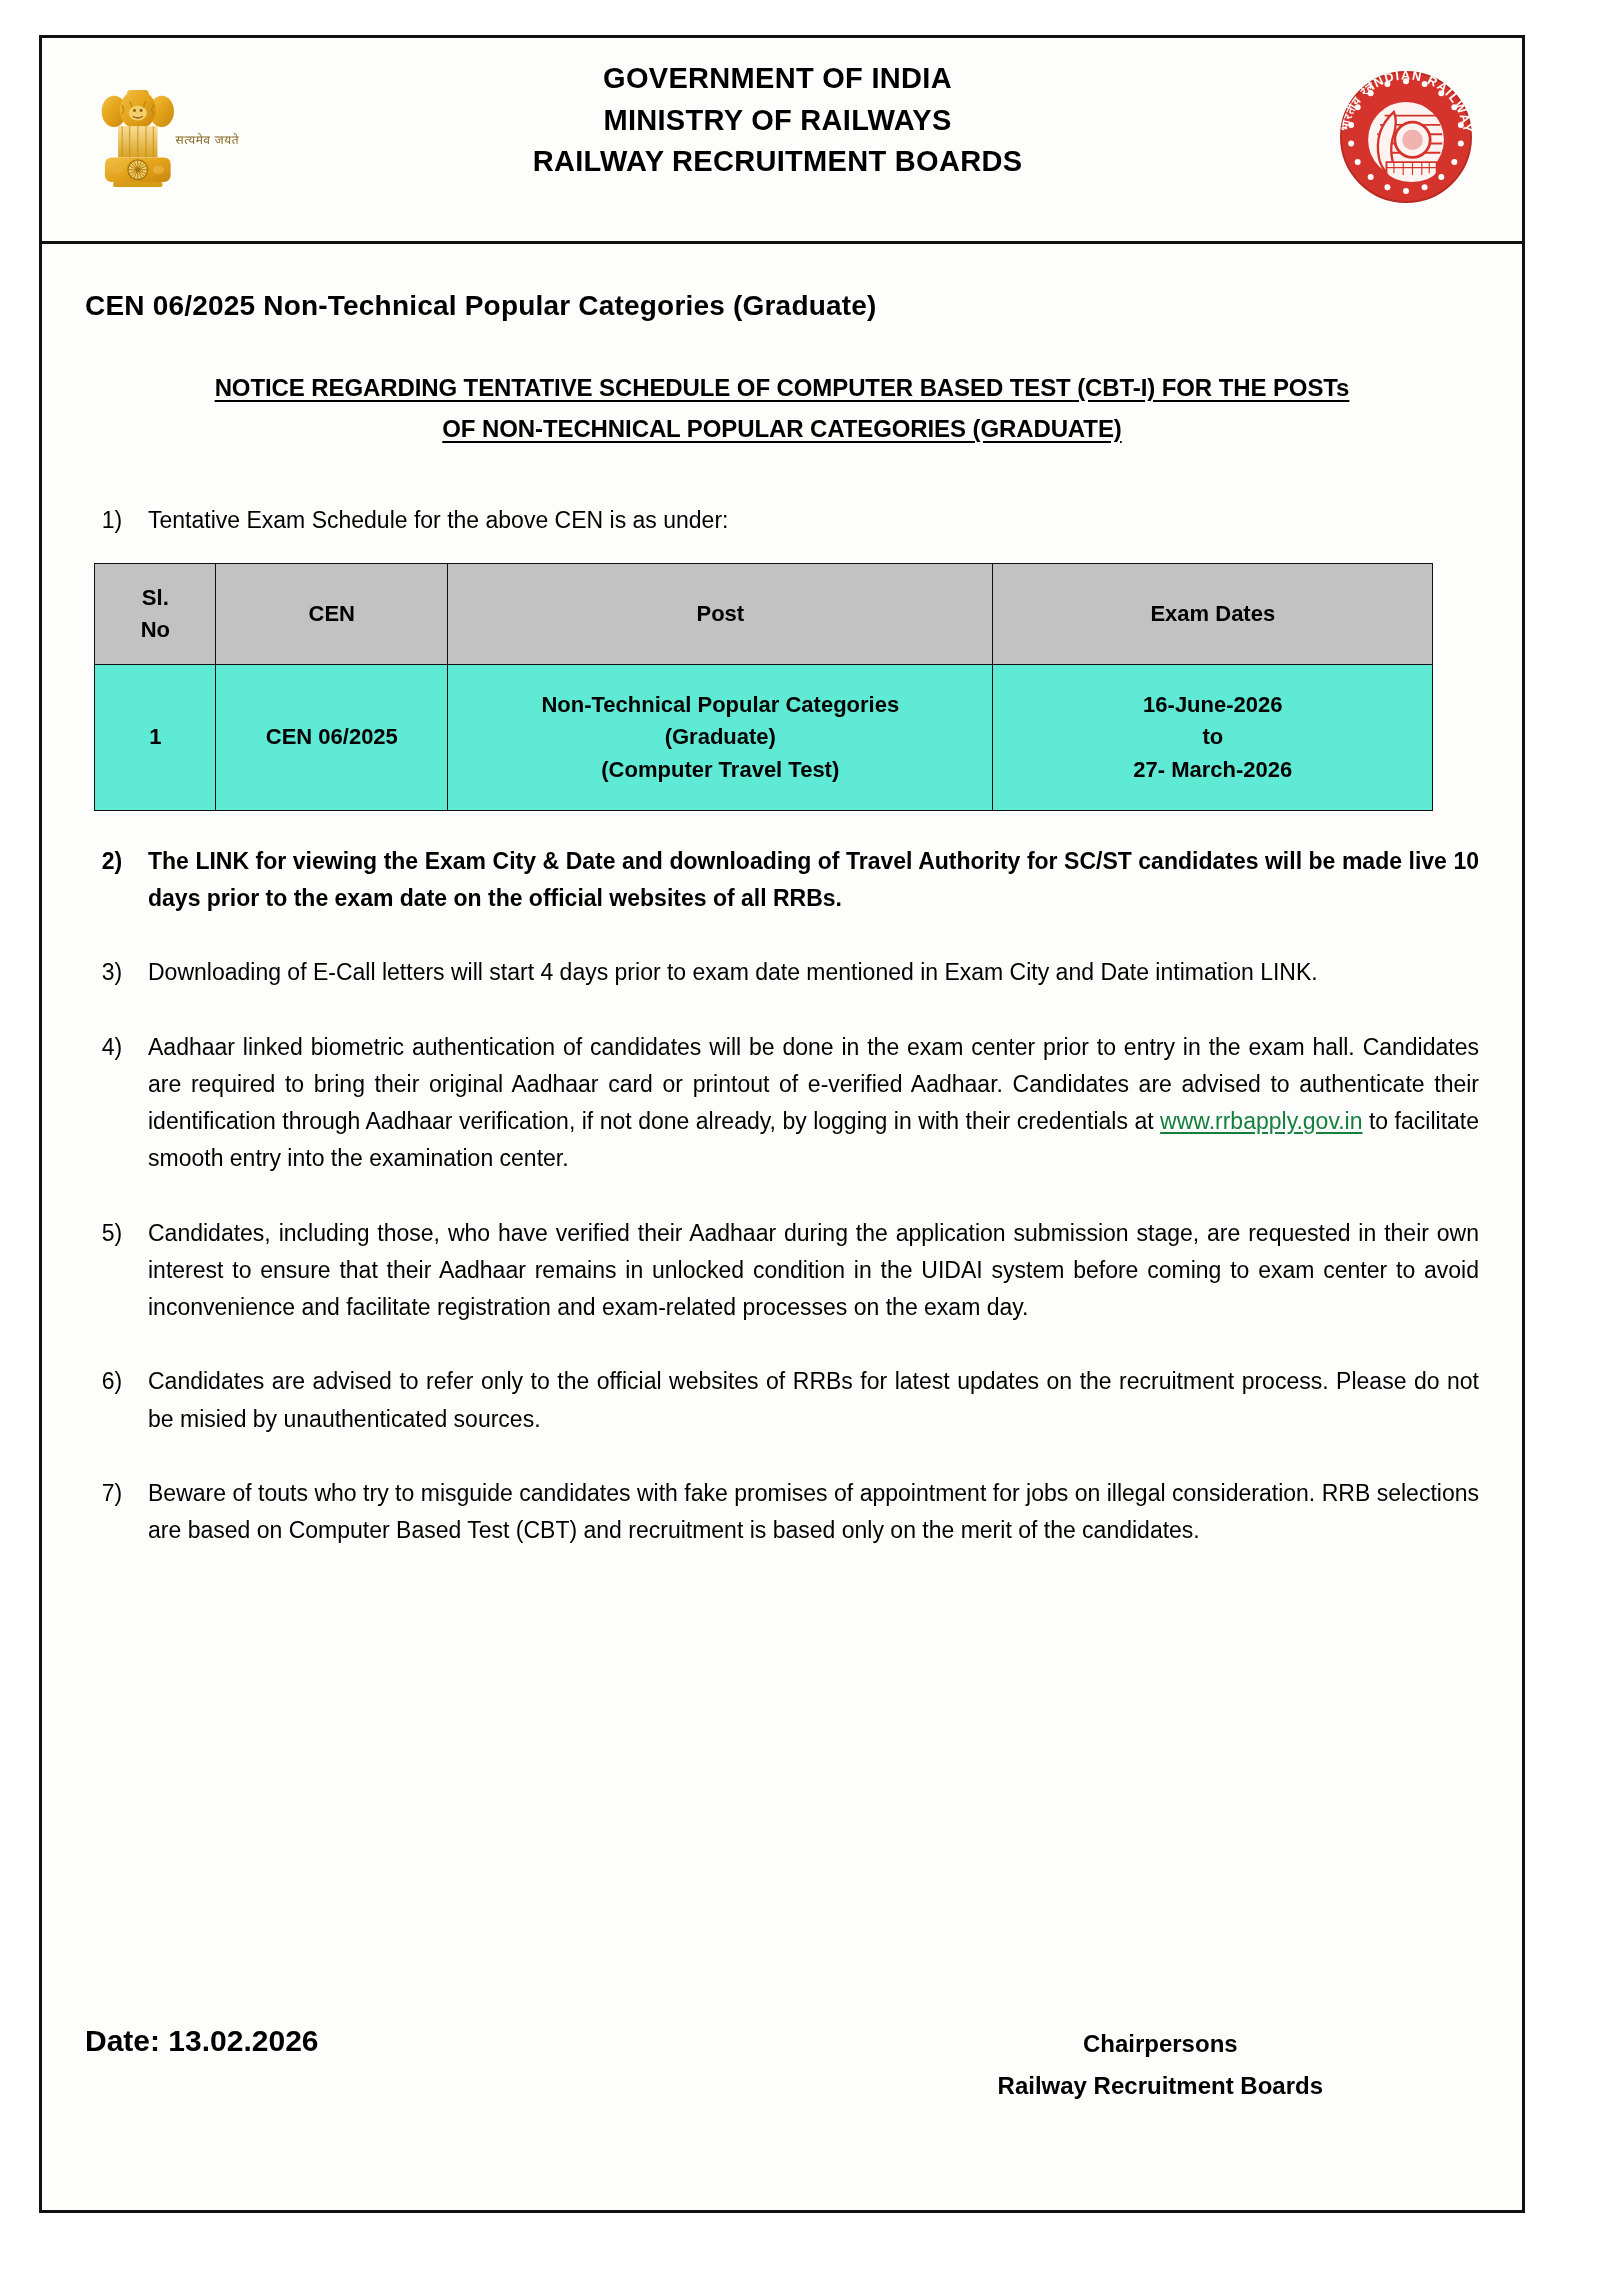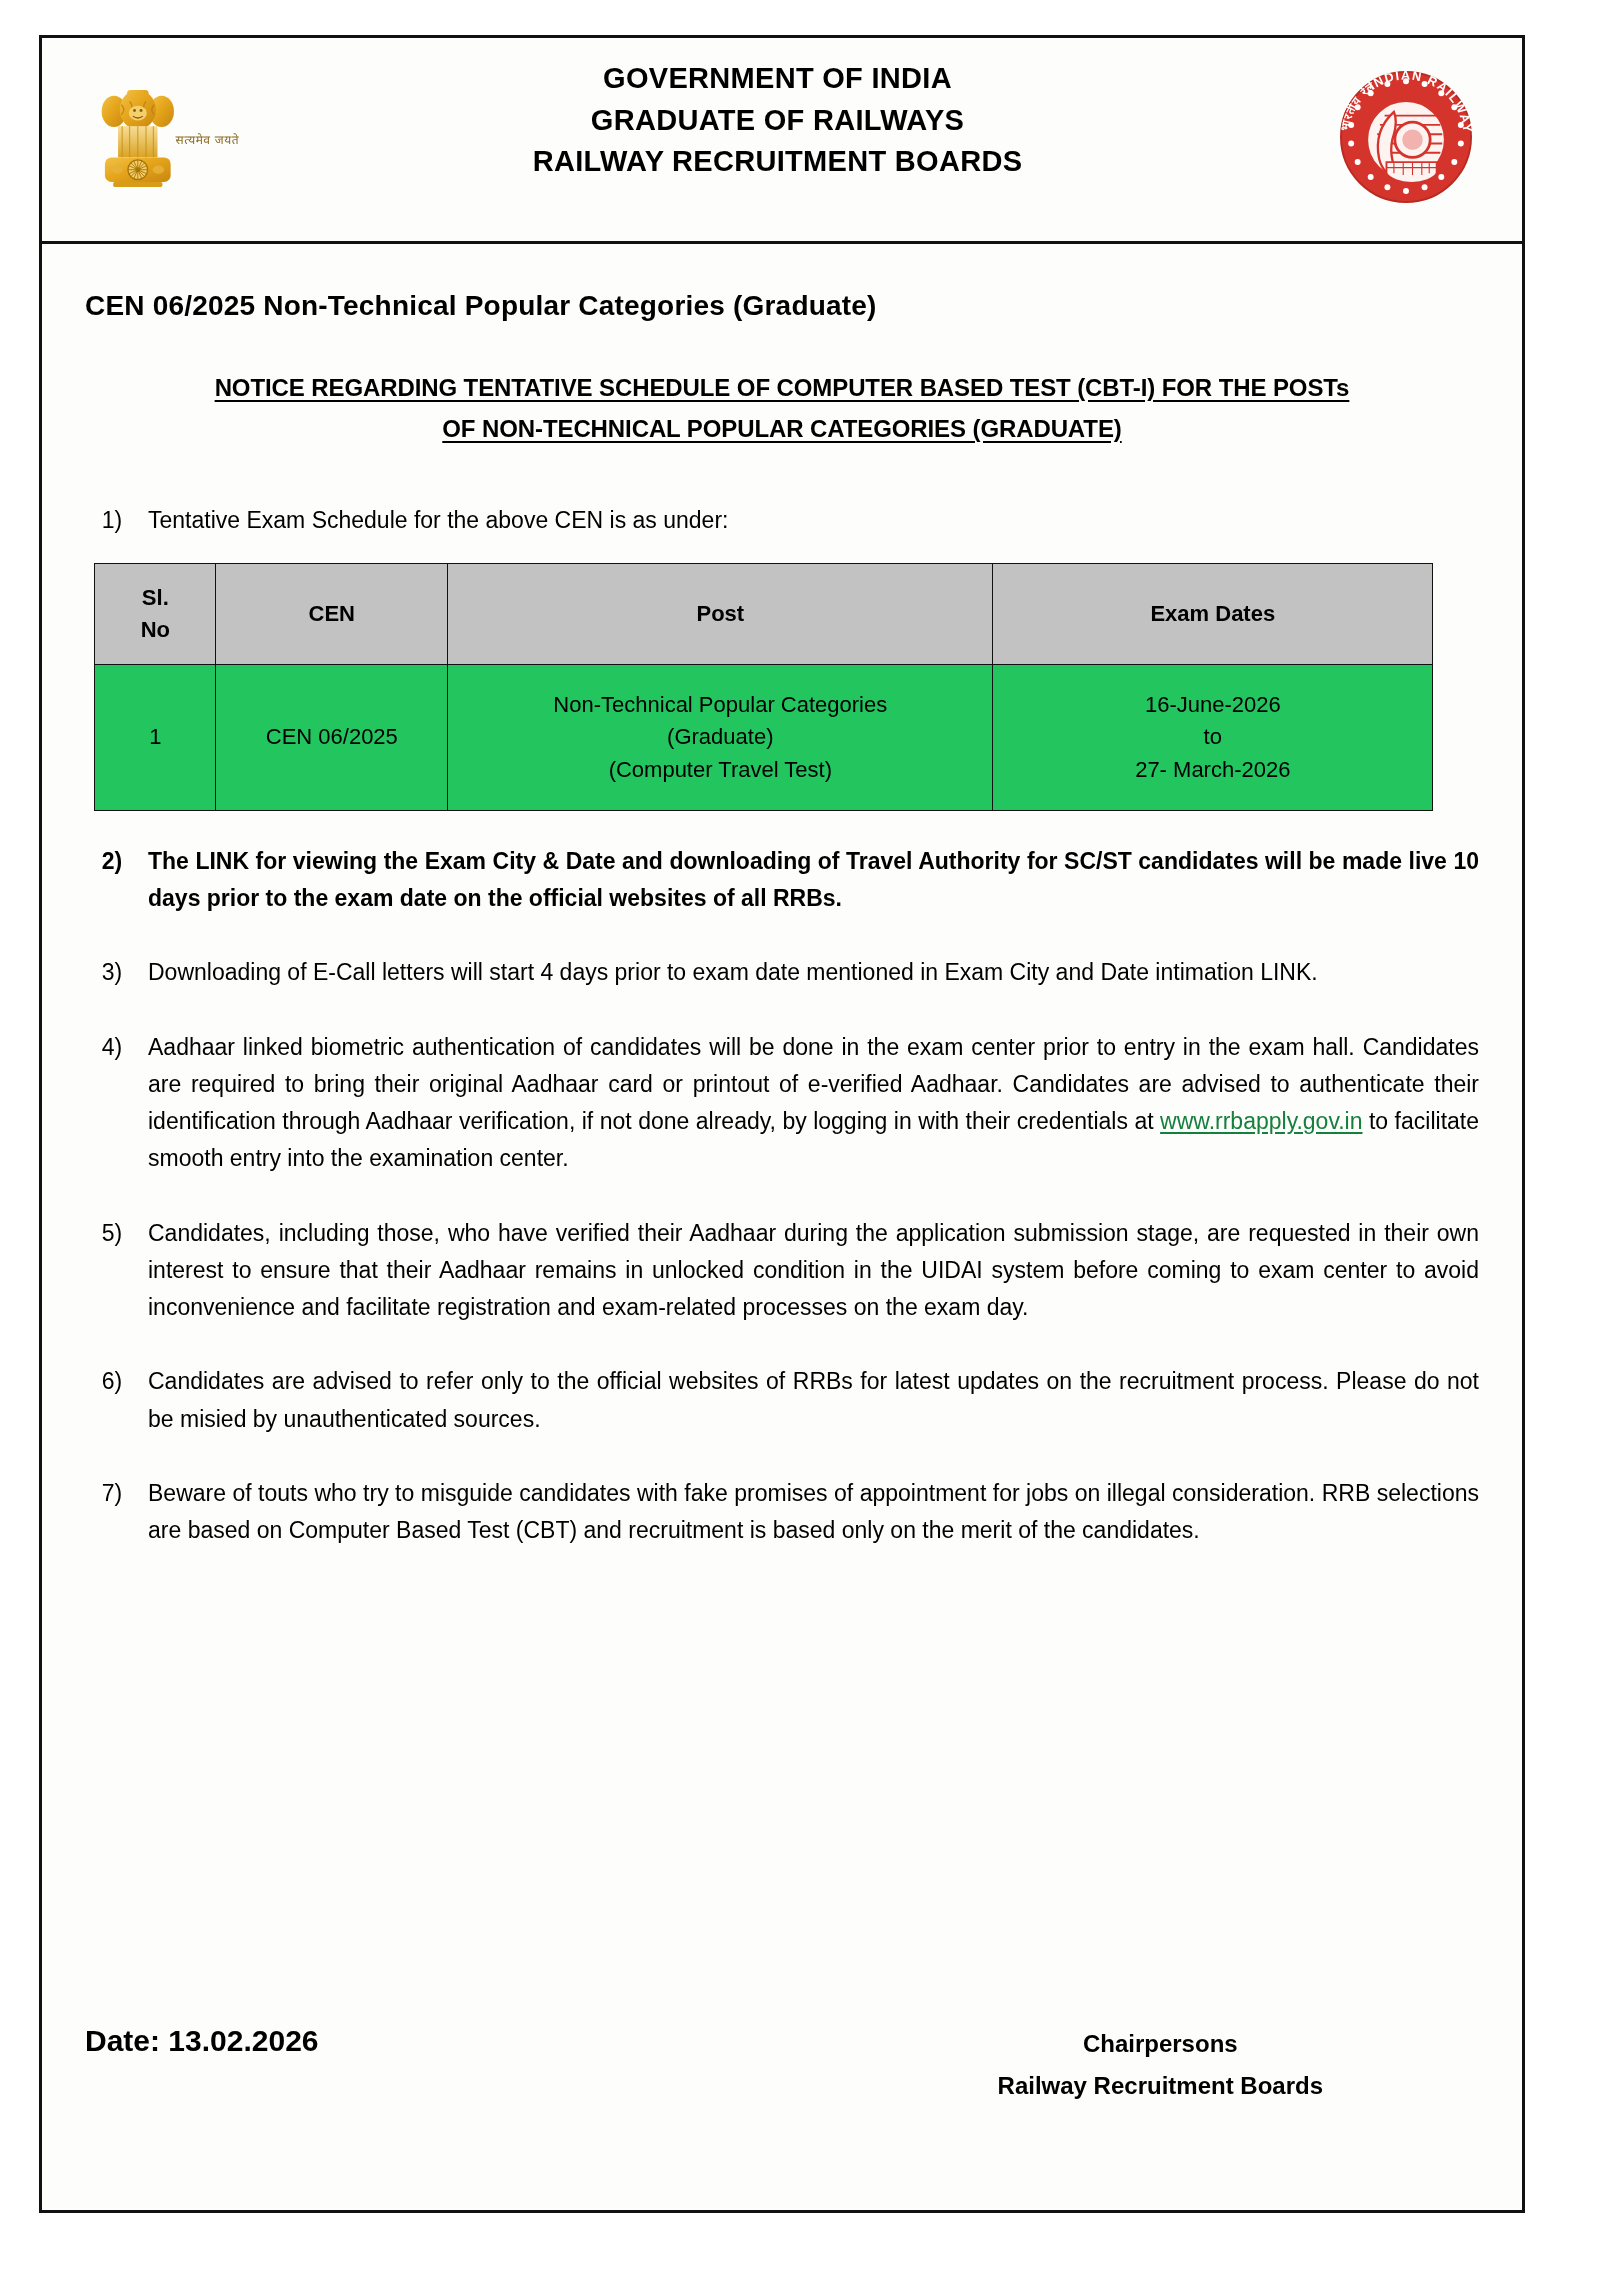--- a/index.html
+++ b/index.html
@@ -154,22 +154,22 @@
     font-size: 22px;
     line-height: 1.48;
     padding: 9.3px 7.4px;
   }
   table#schedule thead th {
     background: #c2c2c2;
     font-weight: bold;
     height: 82px;
   }
   table#schedule tbody td {
-    background: #22c55e;
-    font-weight: normal;
+    background: #5eead4;
+    font-weight: bold;
     height: 126px;
   }
   col.c-sl  { width: 121px; }
   col.c-cen { width: 232px; }
   col.c-post{ width: 545px; }
   col.c-date{ width: 440px; }
 
   
   #footer {
     position: absolute;
@@ -248,21 +248,21 @@
         <ellipse cx="21" cy="113" rx="7" ry="5" fill="#e6b23a" opacity="0.85"></ellipse>
         <ellipse cx="71" cy="113" rx="7" ry="5" fill="#e6b23a" opacity="0.85"></ellipse>
 
         <rect x="16" y="128" width="60" height="6" rx="2" fill="#d79c18"></rect>
       </svg>
       <div class="emblem-motto">सत्यमेव जयते</div>
     </div>
 
     <div id="masthead-titles">
       <div class="mast-line">GOVERNMENT OF INDIA</div>
-      <div class="mast-line">GRADUATE OF RAILWAYS</div>
+      <div class="mast-line">MINISTRY OF RAILWAYS</div>
       <div class="mast-line">RAILWAY RECRUITMENT BOARDS</div>
     </div>
 
     <div id="ir-logo-wrap">
       <svg width="158" height="158" viewBox="0 0 170 170">
         <defs>
           <path id="arcTop" d="M 85 85 m -62 0 a 62 62 0 1 1 124 0" fill="none"></path>
           <path id="arcTopTxt" d="M 23 85 a 62 62 0 0 1 124 0" fill="none"></path>
         </defs>
 

